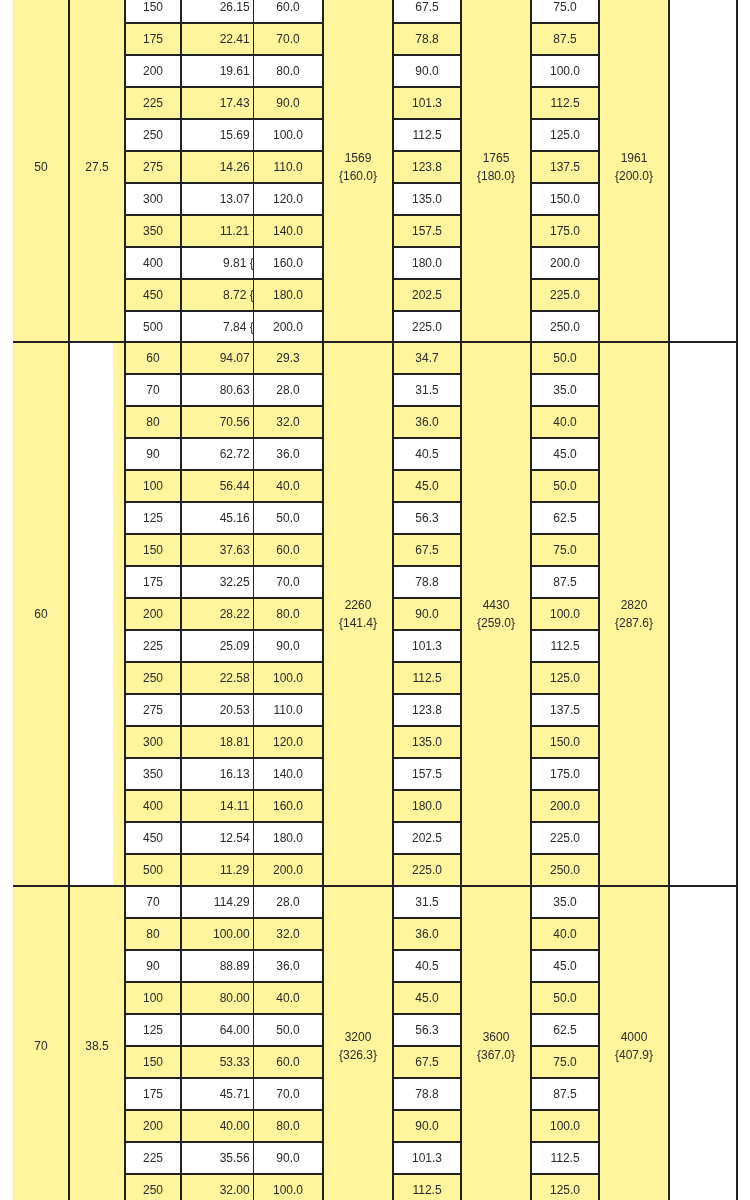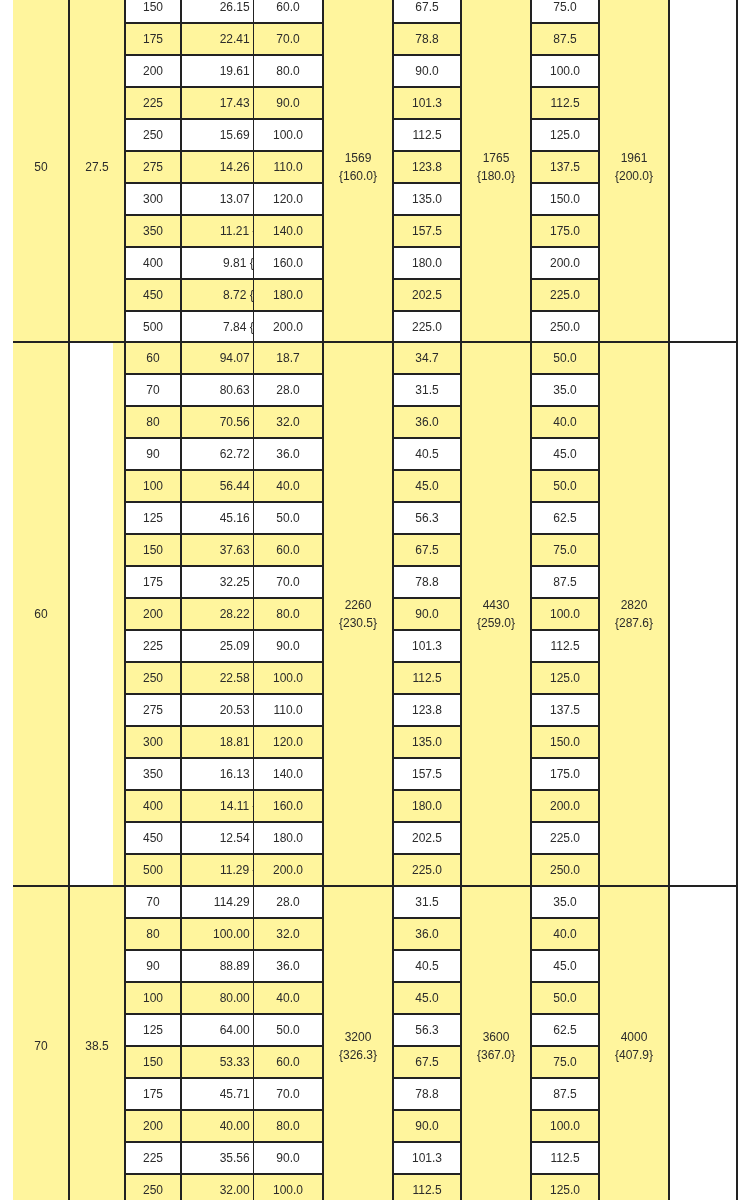--- a/index.html
+++ b/index.html
@@ -77,28 +77,28 @@
     <div class="cell yellow bd" style="left: 393px; top: 279px; width: 68px; height: 32px;">202.5</div>
     <div class="cell yellow bd" style="left: 531px; top: 279px; width: 68px; height: 32px;">225.0</div>
     <div class="cell white bd" style="left: 125px; top: 311px; width: 56px; height: 32px;">500</div>
     <div class="cell white bd" style="left: 181px; top: 311px; width: 142px; height: 32px;">7.84 {0.80}</div>
     <div class="cell white bd" style="left: 253px; top: 311px; width: 70px; height: 32px;">200.0</div>
     <div class="cell white bd" style="left: 393px; top: 311px; width: 68px; height: 32px;">225.0</div>
     <div class="cell white bd" style="left: 531px; top: 311px; width: 68px; height: 32px;">250.0</div>
     <div class="cell yellow" style="left: 13px; top: 342px; width: 56px; height: 544px;">60</div>
     <div class="cell yellow" style="left: 69px; top: 342px; width: 36px; height: 544px; margin-left: 44px;">33</div>
     <div class="cell yellow" style="left: 323px; top: 342px; width: 70px; height: 544px;">2260
-{230.5}</div>
+{141.4}</div>
     <div class="cell yellow" style="left: 461px; top: 342px; width: 70px; height: 544px;">4430
 {259.0}</div>
     <div class="cell yellow" style="left: 599px; top: 342px; width: 70px; height: 544px;">2820
 {287.6}</div>
     <div class="cell yellow bd" style="left: 125px; top: 342px; width: 56px; height: 32px;">60</div>
     <div class="cell yellow bd" style="left: 181px; top: 342px; width: 142px; height: 32px;">94.07 {9.59}</div>
-    <div class="cell yellow bd" style="left: 253px; top: 342px; width: 70px; height: 32px;">18.7</div>
+    <div class="cell yellow bd" style="left: 253px; top: 342px; width: 70px; height: 32px;">29.3</div>
     <div class="cell yellow bd" style="left: 393px; top: 342px; width: 68px; height: 32px;">34.7</div>
     <div class="cell yellow bd" style="left: 531px; top: 342px; width: 68px; height: 32px;">50.0</div>
     <div class="cell white bd" style="left: 125px; top: 374px; width: 56px; height: 32px;">70</div>
     <div class="cell white bd" style="left: 181px; top: 374px; width: 142px; height: 32px;">80.63 {8.22}</div>
     <div class="cell white bd" style="left: 253px; top: 374px; width: 70px; height: 32px;">28.0</div>
     <div class="cell white bd" style="left: 393px; top: 374px; width: 68px; height: 32px;">31.5</div>
     <div class="cell white bd" style="left: 531px; top: 374px; width: 68px; height: 32px;">35.0</div>
     <div class="cell yellow bd" style="left: 125px; top: 406px; width: 56px; height: 32px;">80</div>
     <div class="cell yellow bd" style="left: 181px; top: 406px; width: 142px; height: 32px;">70.56 {7.19}</div>
     <div class="cell yellow bd" style="left: 253px; top: 406px; width: 70px; height: 32px;">32.0</div>

